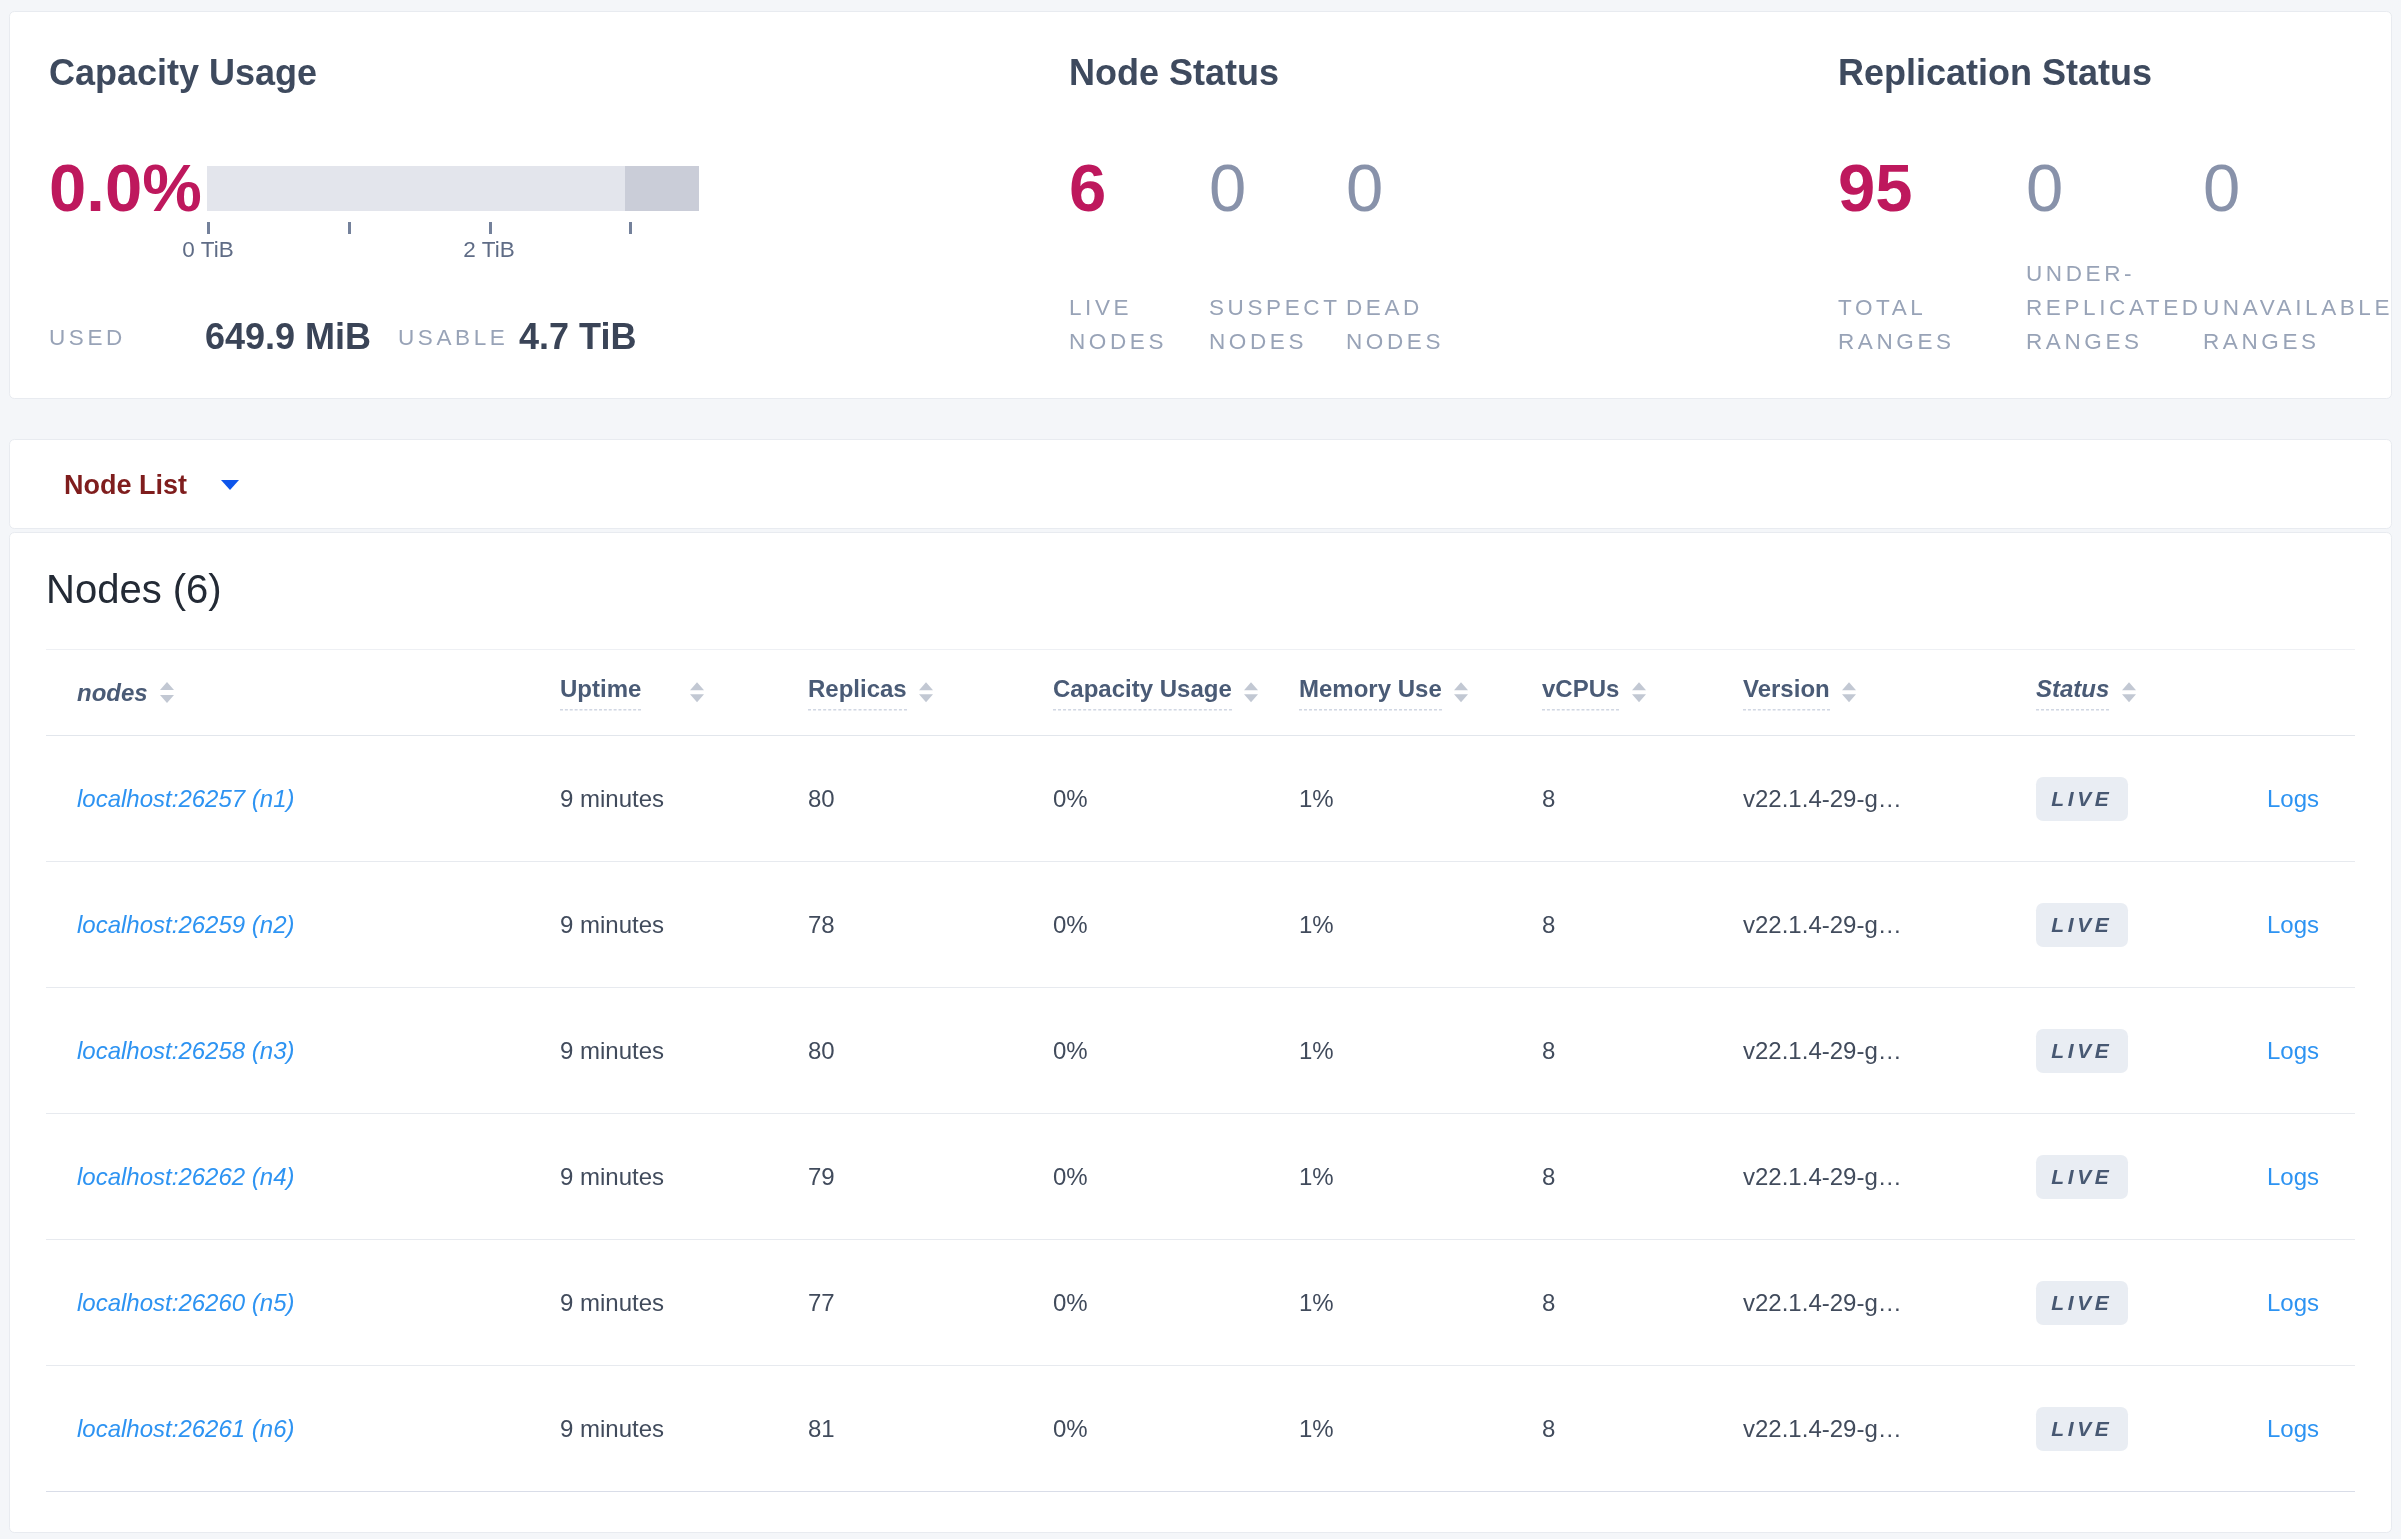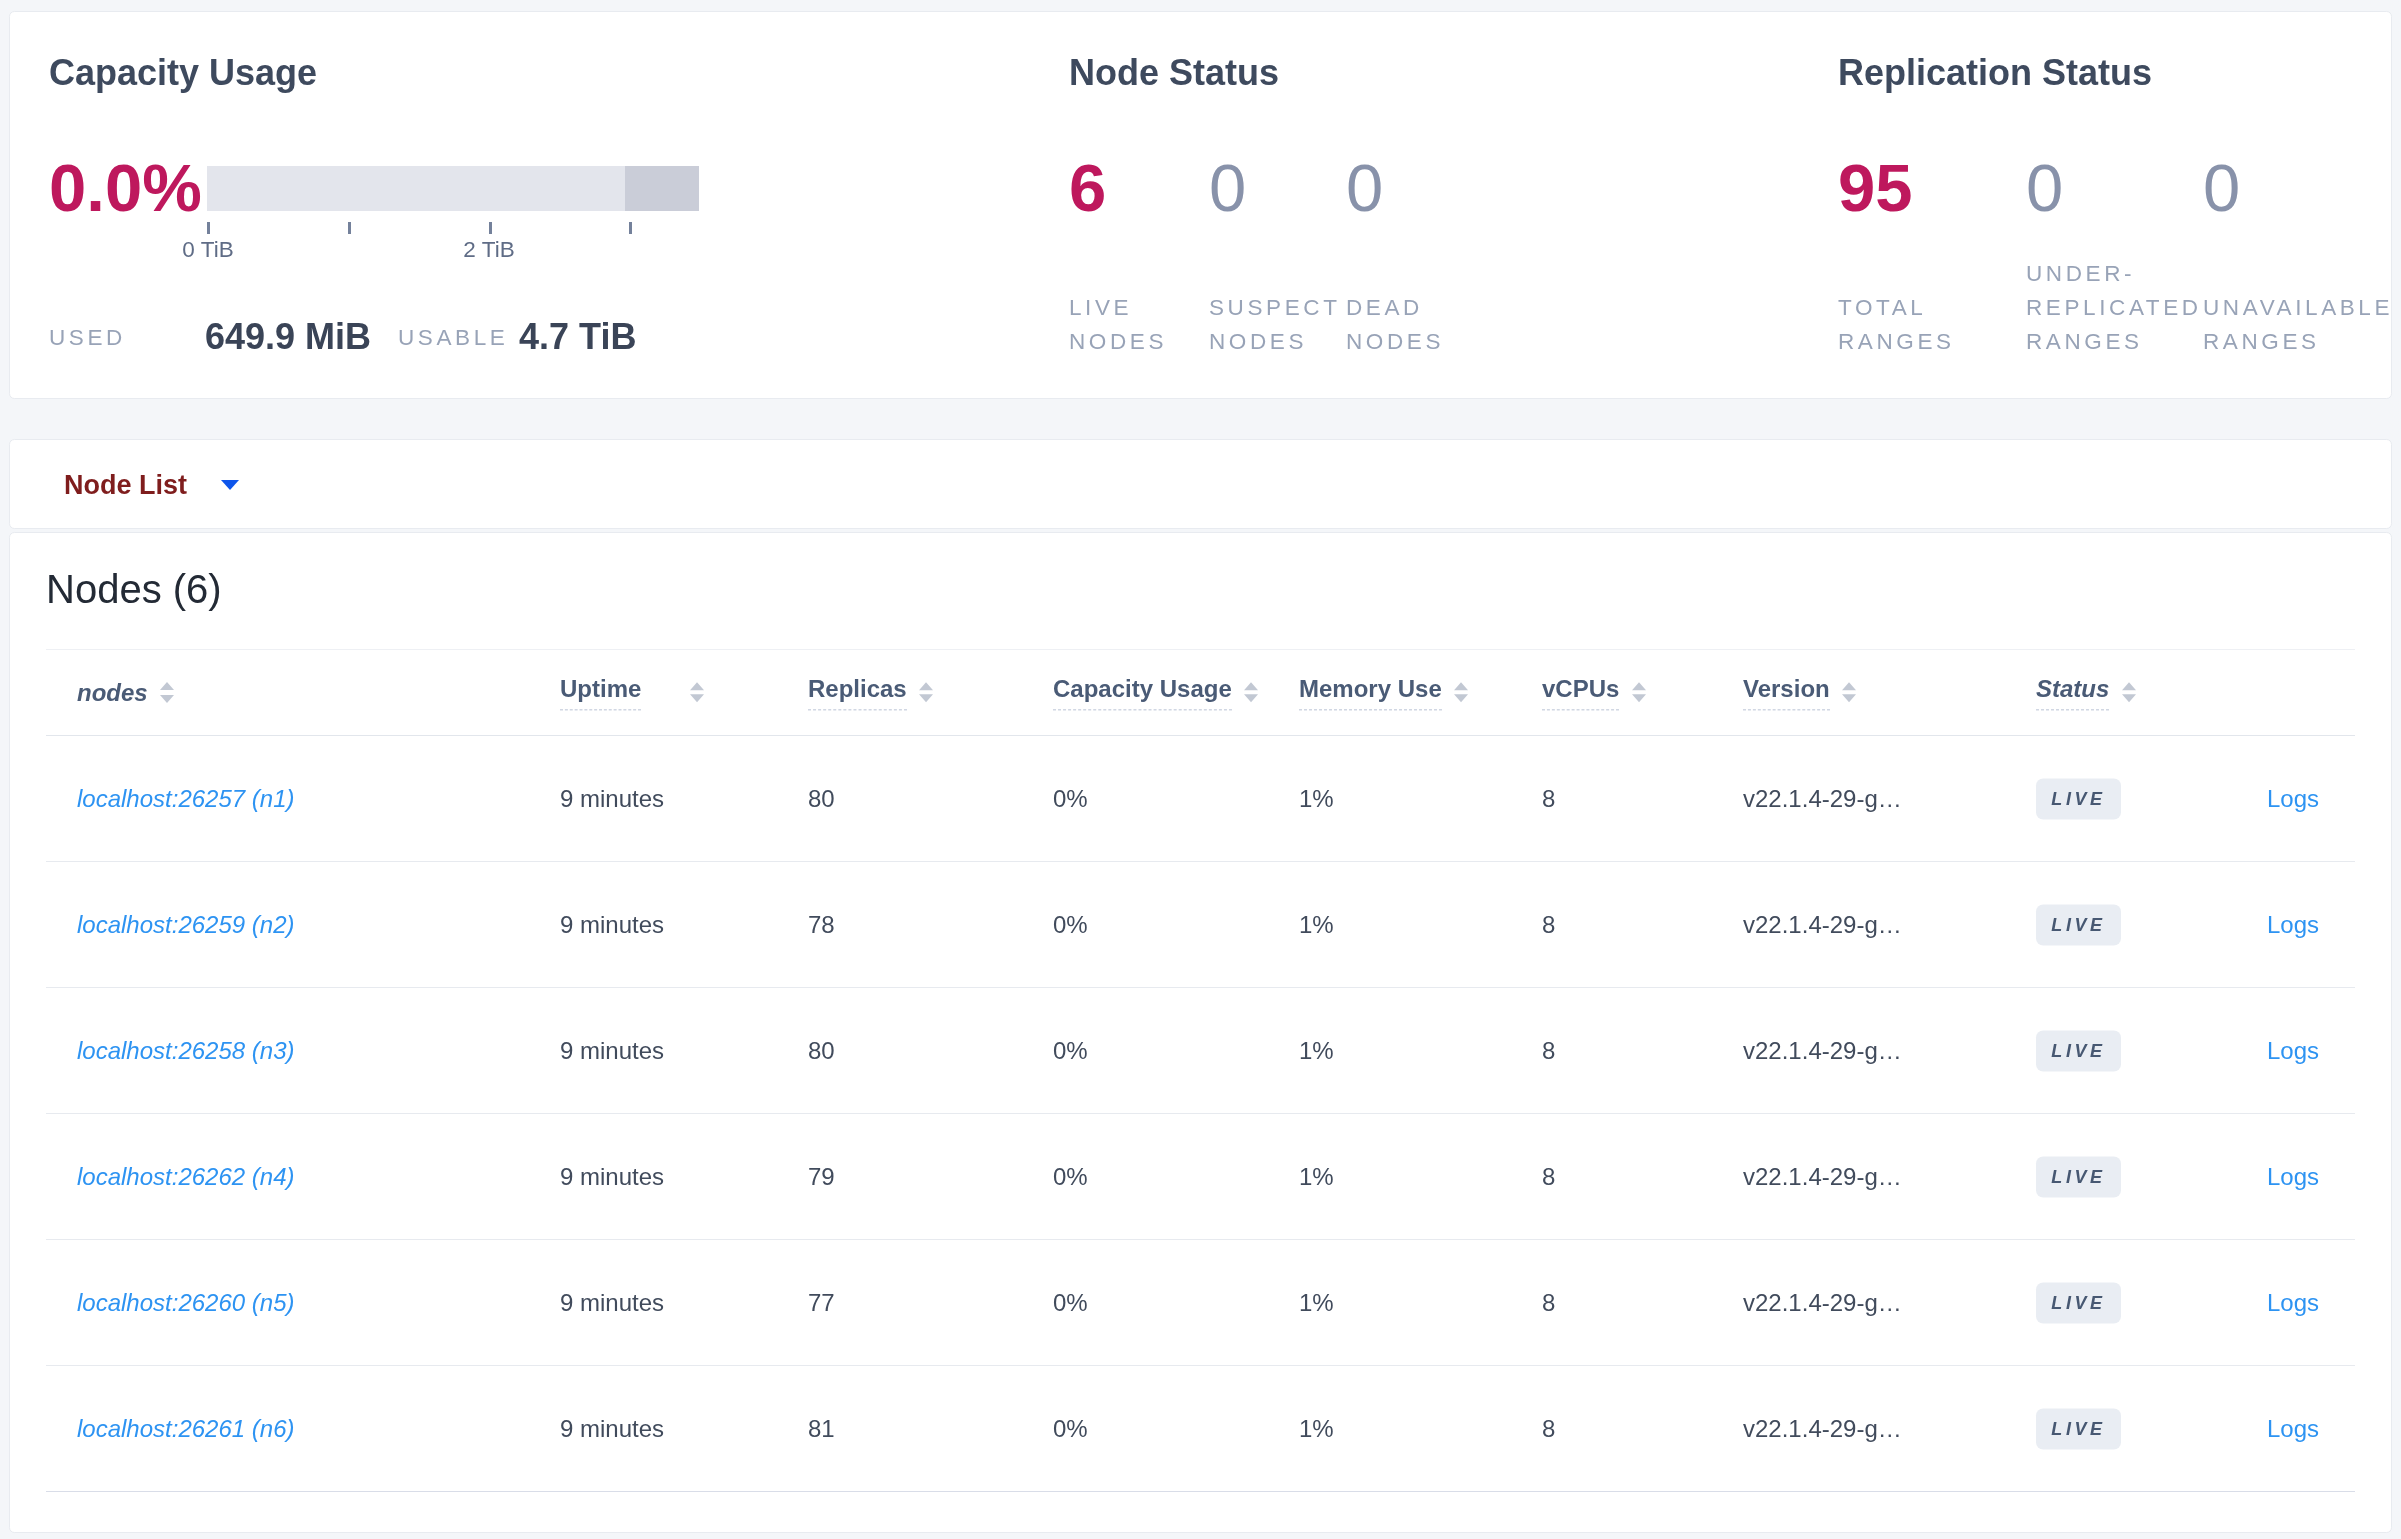--- a/index.html
+++ b/index.html
@@ -116,21 +116,21 @@
   .col-vcpus    { left:1496px; }
   .col-version  { left:1697px; }
   .col-status   { left:1990px;font-style:italic; }
   .col-logs     { right:36px; left:auto; }
 
   a.link, .cell.link { color:#2d93f2; text-decoration:none; cursor:pointer; }
 
   .status-badge {
     display:inline-block;
     background:#e9edf3; color:#475872;
-    font-size:18px; font-weight:700; letter-spacing:3.6px;
+    font-size:21px; font-weight:700; letter-spacing:3.6px;
     padding:10px 15.3px; border-radius:7.2px;
   }
 </style>
 </head>
 <body>
 
 <div class="page">
 
   <div class="panel" id="summary-panel">
 

